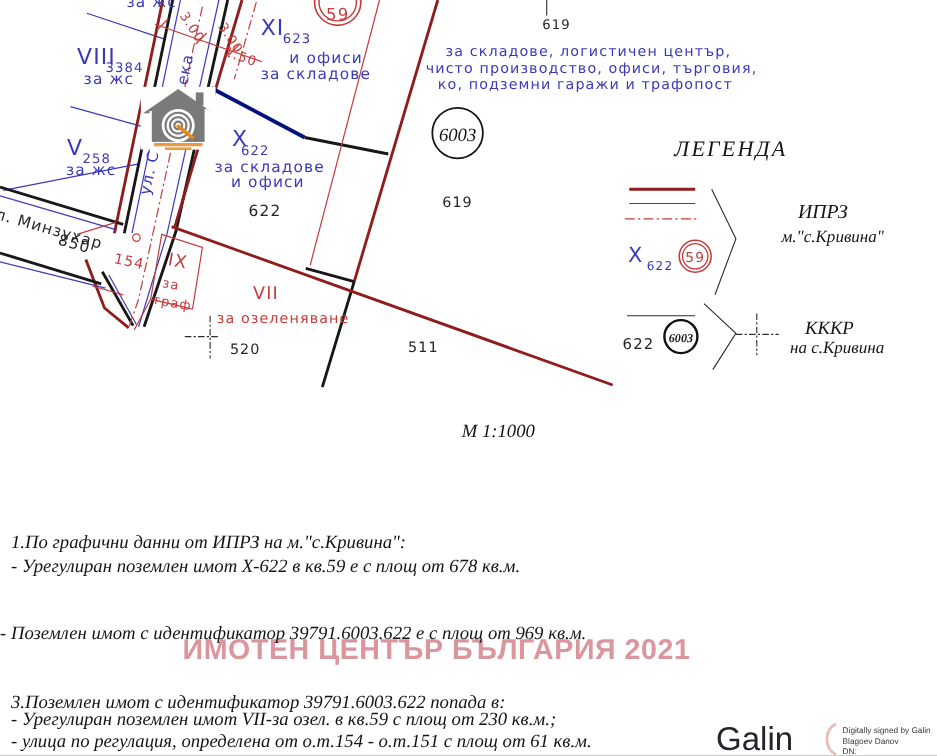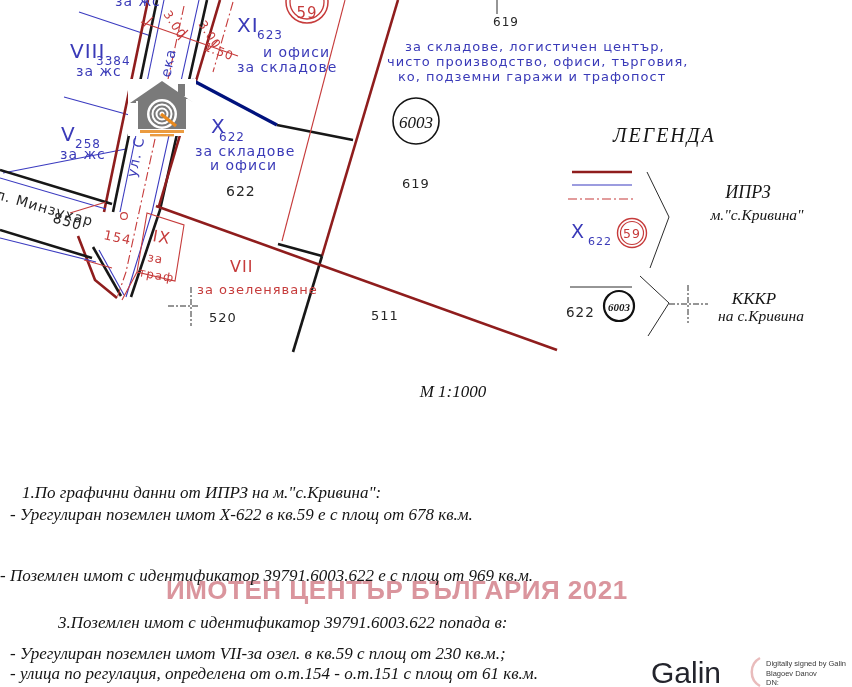--- a/index.html
+++ b/index.html
@@ -184,24 +184,24 @@
       <path class="ln-bkthin dashdot2" d="M688,285 L688,323"></path>
       <text class="ts" x="754" y="304" font-size="17" text-anchor="middle">КККР</text>
       <text class="ts" x="761" y="321" font-size="15.5" text-anchor="middle">на с.Кривина</text>
     </g>
   </svg>
 
   <div class="doc-text centered" style="left:0;top:382px;width:810px;">М 1:1000</div>
 
   <div class="watermark">ИМОТЕН ЦЕНТЪР БЪЛГАРИЯ 2021</div>
 
-  <div class="doc-text" style="left:22px;top:483px;">1.По графични данни от ИПРЗ на м."с.Кривина":</div>
+  <div class="doc-text" style="left:10px;top:483px;">1.По графични данни от ИПРЗ на м."с.Кривина":</div>
   <div class="doc-text" style="left:10px;top:505px;">- Урегулиран поземлен имот X-622 в кв.59 е с площ от 678 кв.м.</div>
   <div class="doc-text" style="left:0;top:566px;">- Поземлен имот с идентификатор 39791.6003.622 е с площ от 969 кв.м.</div>
-  <div class="doc-text" style="left:10px;top:613px;margin-left:48px;">3.Поземлен имот с идентификатор 39791.6003.622 попада в:</div>
+  <div class="doc-text" style="left:10px;top:629px;">3.Поземлен имот с идентификатор 39791.6003.622 попада в:</div>
   <div class="doc-text" style="left:10px;top:644px;">- Урегулиран поземлен имот VII-за озел. в кв.59 с площ от 230 кв.м.;</div>
   <div class="doc-text" style="left:10px;top:664px;">- улица по регулация, определена от о.т.154 - о.т.151 с площ от 61 кв.м.</div>
 
   <div class="galin">Galin</div>
   <svg class="stamp-arc" width="16" height="31">
     <path d="M13,2 C2,8 2,24 13,30" stroke="#e9bcbc" stroke-width="2.5" fill="none"></path>
   </svg>
   <div class="digsig">
     <div>Digitally signed by Galin</div>
     <div>Blagoev Danov</div>

